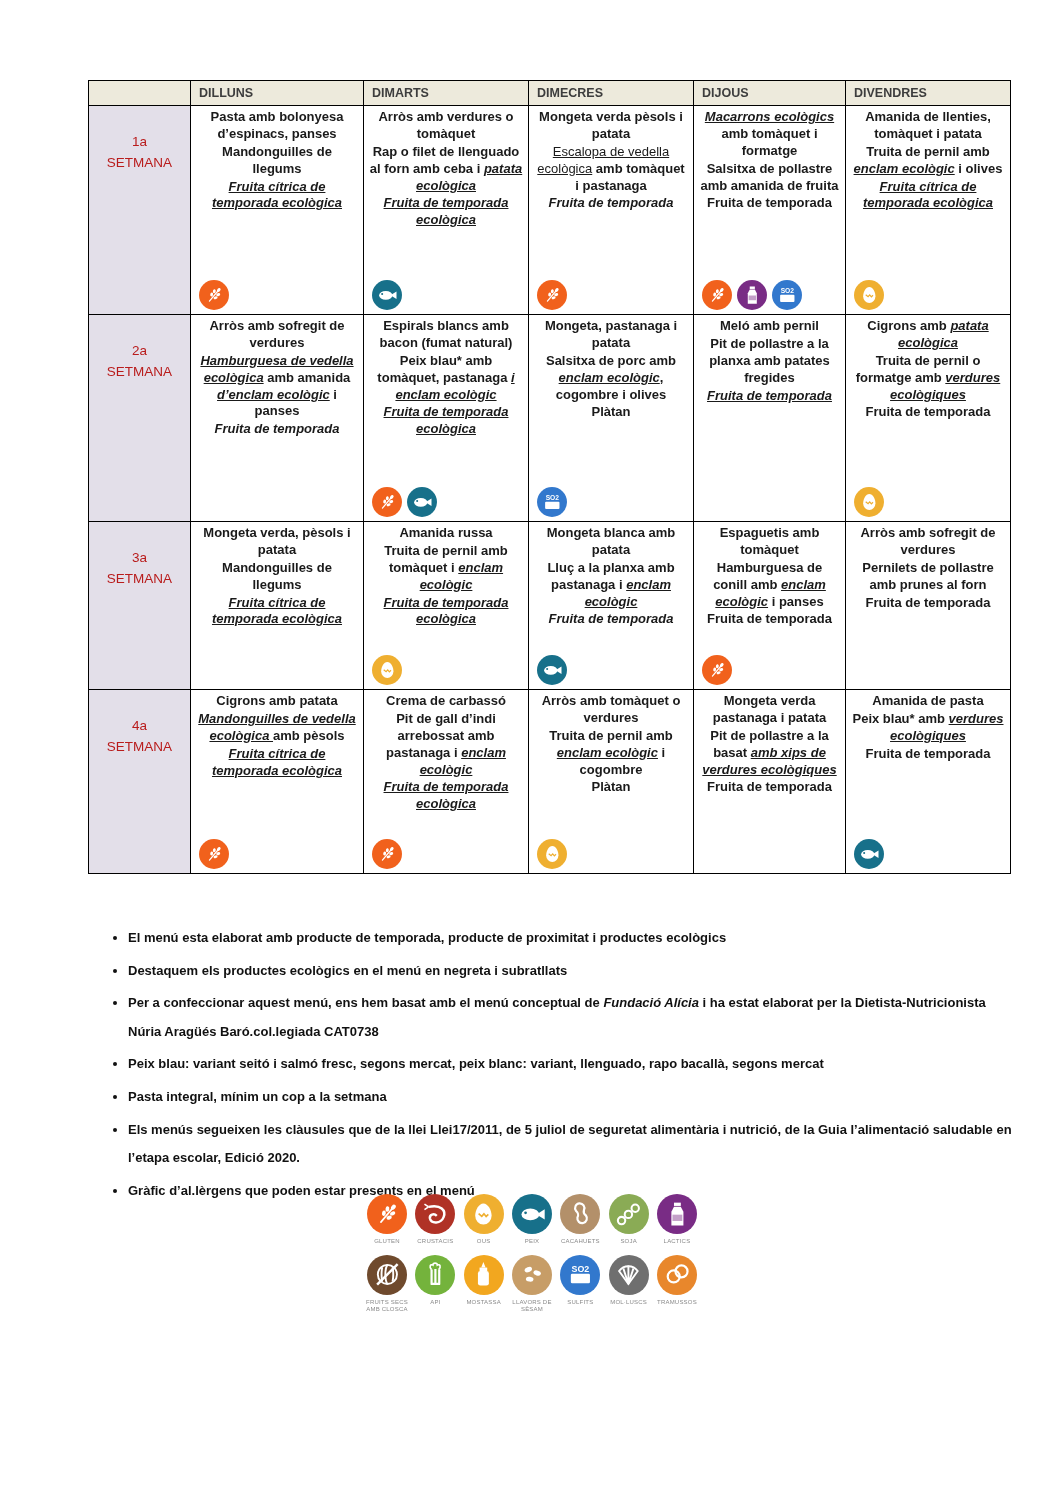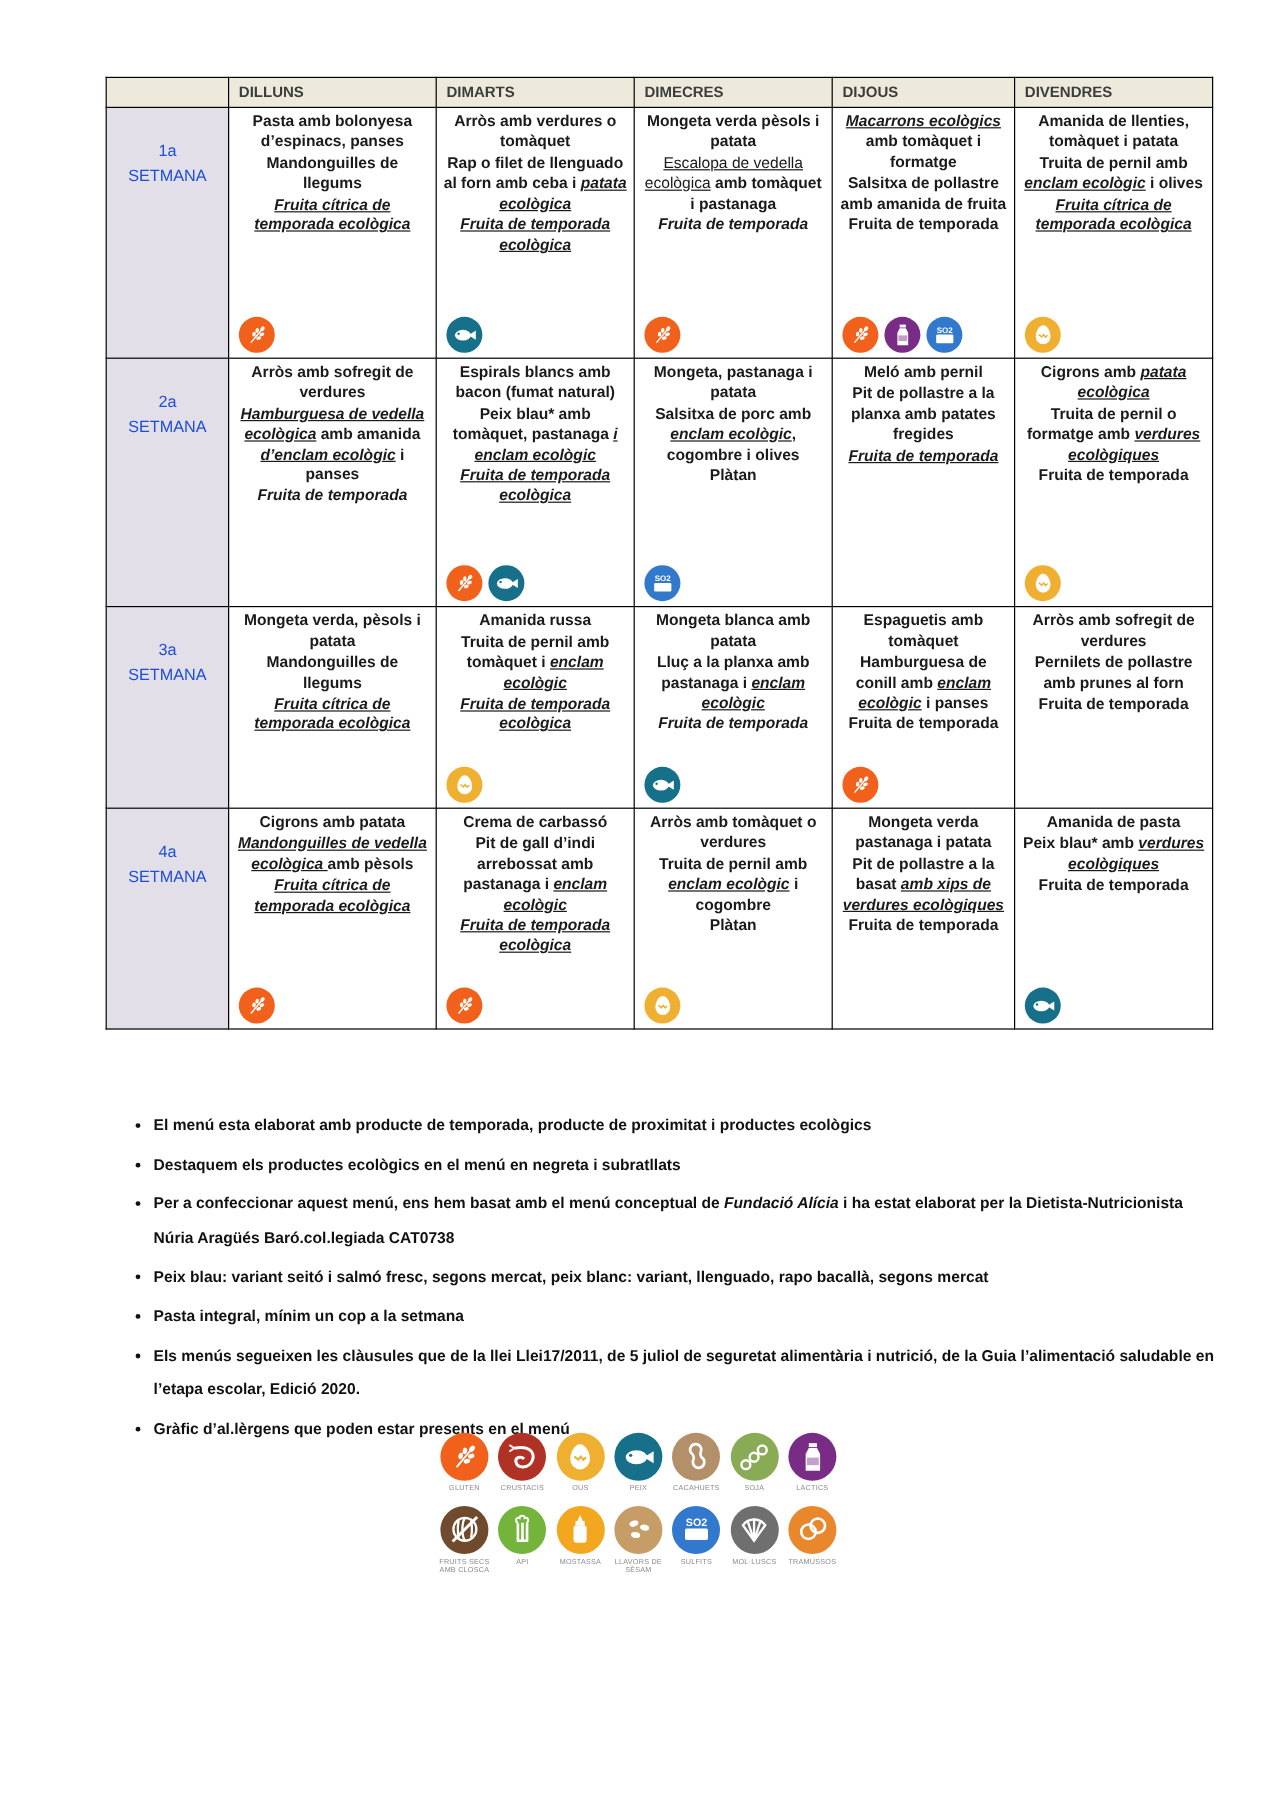--- a/index.html
+++ b/index.html
@@ -1,25 +1,25 @@
 <!DOCTYPE html>
 <html><head>
 <meta charset="utf-8">
 <style>
   html,body{margin:0;padding:0;background:#fff;}
   .page{position:relative;width:1058px;height:1497px;background:#fff;
         font-family:"Liberation Sans","DejaVu Sans",sans-serif;color:#1a1a1a;overflow:hidden;}
 
   
-  .table-wrap{position:absolute;left:88px;top:64px;}
+  .table-wrap{position:absolute;left:88px;top:80px;}
   table.menu{border-collapse:collapse;table-layout:fixed;}
   table.menu th,table.menu td{border:1.6px solid #000;}
   th.corner,th.day{background:#edeadc;font-size:12.5px;font-weight:700;color:#3d3d3d;
         text-align:left;padding:2px 8px;height:20px;}
-  th.week{background:#e3dfe9;font-weight:400;color:#1d4ed8;font-size:13.5px;
+  th.week{background:#e3dfe9;font-weight:400;color:#b91c1c;font-size:13.5px;
         vertical-align:top;padding-top:26px;line-height:1.55;}
   td.menu-cell{vertical-align:top;position:relative;text-align:center;
         padding:3px 5px 36px;font-size:13px;line-height:1.3;}
   .dish{margin:0 0 1px;}
   .seg-n{font-weight:600;}
   .seg-eco{font-weight:700;font-style:italic;text-decoration:underline;}
   .seg-ecob{font-weight:400;text-decoration:underline;}
   .seg-it{font-weight:700;font-style:italic;}
   .icon-row{position:absolute;left:8px;bottom:4px;display:flex;gap:5px;}
   .badge{border-radius:50%;display:flex;align-items:center;justify-content:center;flex:0 0 auto;}

